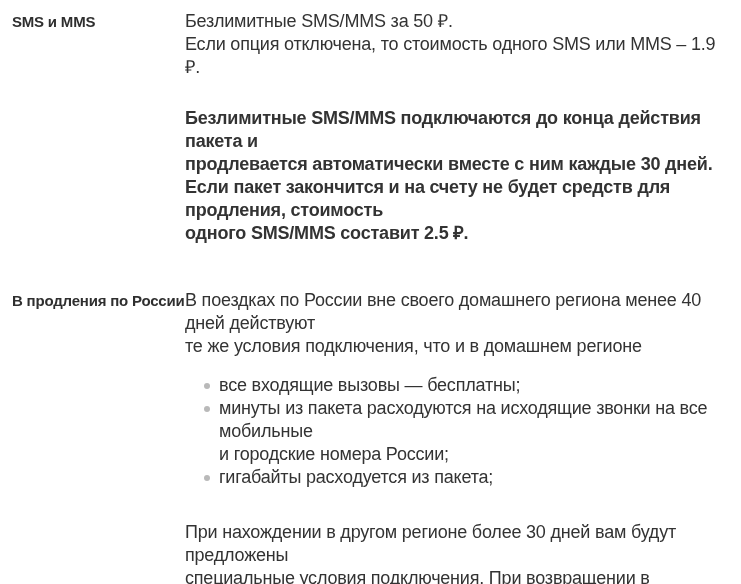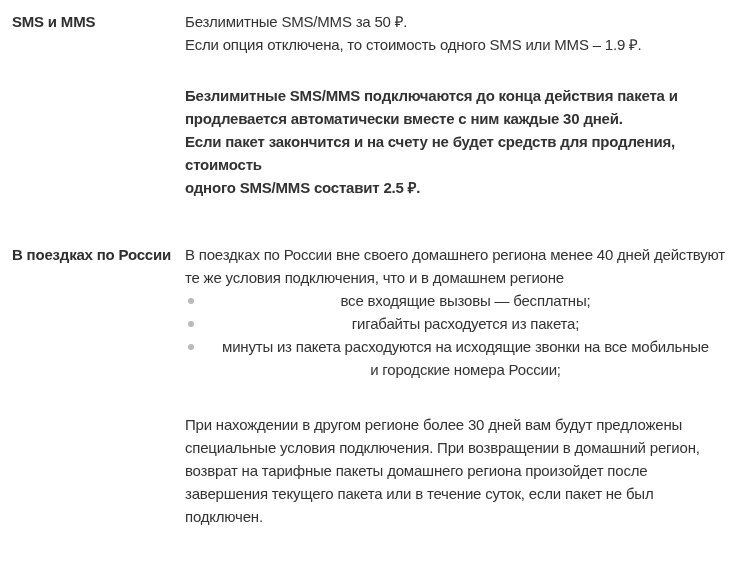--- a/index.html
+++ b/index.html
@@ -31,39 +31,38 @@
   }
   .label {
     font-size: 15px;
     font-weight: 700;
     line-height: 23px;
     letter-spacing: -0.2px;
     color: #2f2f2f;
     padding-top: 0;
   }
   .content {
-    font-size: 15px;
+    font-size: 18px;
     line-height: 23px;
     letter-spacing: -0.2px;
     color: #333333;
     max-width: 550px;
   }
   .para {
     margin: 0;
     white-space: pre-line;
   }
   .para + .para {
     margin-top: 28px;
     font-weight: bold;
   }
   .bullets {
     list-style: none;
-    margin: 0;
+    margin: 16px;
     padding: 0;
-    text-align: center;
   }
   .bullets li {
     display: flex;
     align-items: flex-start;
   }
   .dot {
     flex: 0 0 6px;
     width: 6px;
     height: 6px;
     border-radius: 50%;
@@ -89,37 +88,37 @@
       <p class="para">Безлимитные SMS/MMS за 50 ₽.
 Если опция отключена, то стоимость одного SMS или MMS – 1.9 ₽.</p>
       <p class="para">Безлимитные SMS/MMS подключаются до конца действия пакета и
 продлевается автоматически вместе с ним каждые 30 дней.
 Если пакет закончится и на счету не будет средств для продления, стоимость
 одного SMS/MMS составит 2.5 ₽.</p>
     </div>
   </section>
 
   <section class="section">
-    <div class="label">В поездках по России</div>
+    <div class="label">В продления по России</div>
     <div class="content">
       <p class="para">В поездках по России вне своего домашнего региона менее 40 дней действуют
 те же условия подключения, что и в домашнем регионе</p>
       <ul class="bullets">
         <li>
           <span class="dot"></span>
           <span class="bullet-text">все входящие вызовы — бесплатны;</span>
         </li>
         <li>
           <span class="dot"></span>
-          <span class="bullet-text">гигабайты расходуется из пакета;</span>
+          <span class="bullet-text">минуты из пакета расходуются на исходящие звонки на все мобильные
+и городские номера России;</span>
         </li>
         <li>
           <span class="dot"></span>
-          <span class="bullet-text">минуты из пакета расходуются на исходящие звонки на все мобильные
-и городские номера России;</span>
+          <span class="bullet-text">гигабайты расходуется из пакета;</span>
         </li>
       </ul>
       <p class="para outro">При нахождении в другом регионе более 30 дней вам будут предложены
 специальные условия подключения. При возвращении в домашний регион,
 возврат на тарифные пакеты домашнего региона произойдет после
 завершения текущего пакета или в течение суток, если пакет не был
 подключен.</p>
     </div>
   </section>
 

